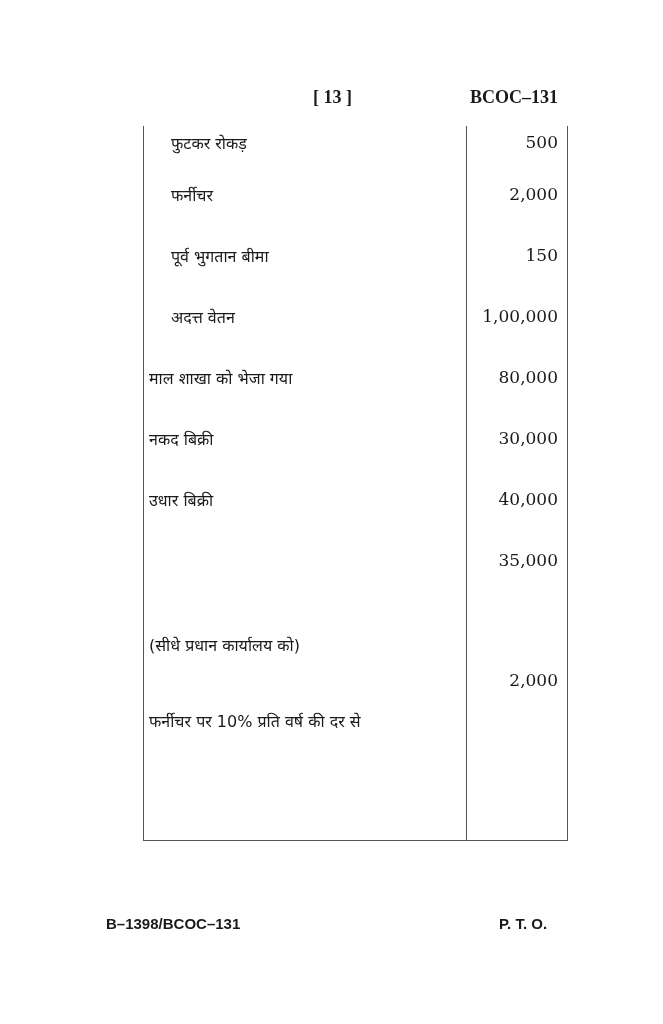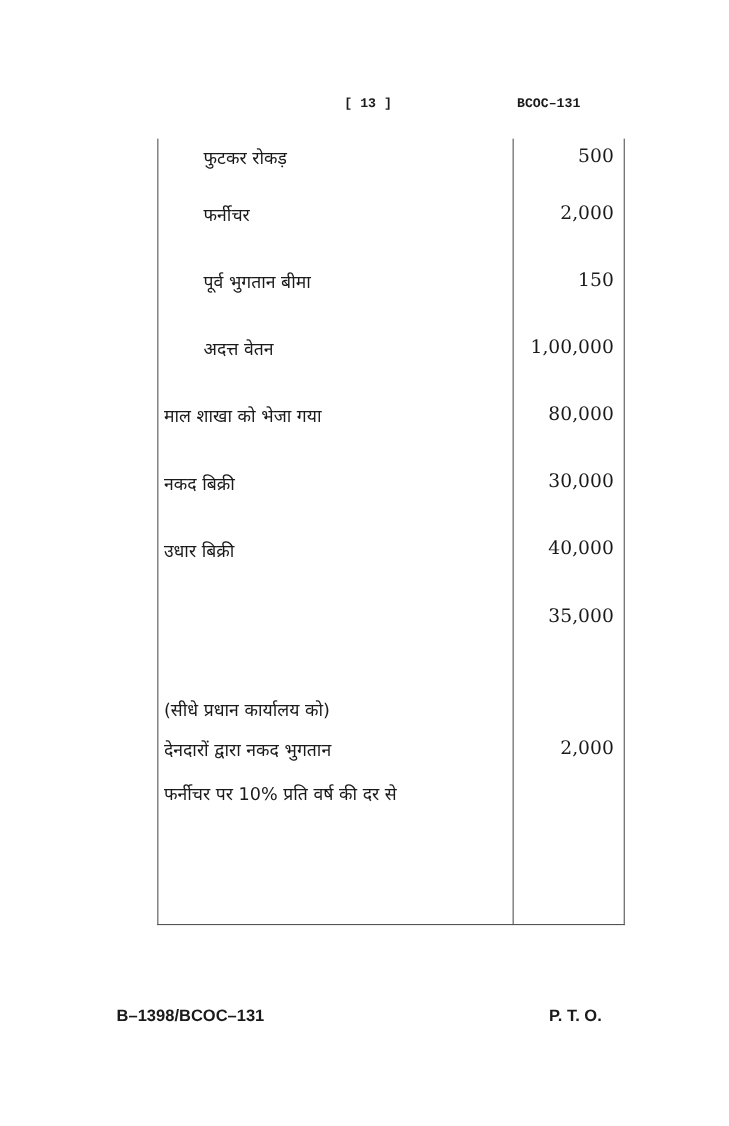--- a/index.html
+++ b/index.html
@@ -1,29 +1,29 @@
 <!DOCTYPE html>
 <html><head>
 <meta charset="utf-8">
 <style>
   html, body { margin: 0; padding: 0; background: #ffffff; }
   body { width: 663px; height: 1024px; position: relative; overflow: hidden; color: #1a1a1a; }
-  .hdr { position: absolute; top: 87px; font-family: Liberation Mono, monospace; font-weight: bold; font-size: 12px; text-align: right; }
+  .hdr { position: absolute; top: 87px; font-family: Liberation Serif, serif; font-weight: bold; font-size: 18px; text-align: right; }
   .hdr.page { left: 313px; }
   .hdr.code { left: 470px; }
   .frame { position: absolute; left: 143px; top: 126px; width: 425px; height: 715px; }
   .vline { position: absolute; top: 0; bottom: 0; width: 1px; background: #555; }
   .vl-left { left: 0; }
   .vl-mid { left: 323px; }
   .vl-right { left: 424px; }
   .bline { position: absolute; left: 0; right: 0; bottom: 0; height: 1.5px; background: #555; }
   .row { position: absolute; left: 0; width: 425px; height: 30px; }
   .desc { position: absolute; font-family: "DejaVu Sans", sans-serif; font-size: 16px; white-space: nowrap; }
   .desc.l1 { left: 6px; }
-  .desc.l2 { left: 42px; }
+  .desc.l2 { left: 28px; }
   .amt { position: absolute; right: 10px; font-family: "DejaVu Serif", serif; font-size: 17px; text-align: left; white-space: nowrap; }
   .ftr { position: absolute; top: 915px; font-family: "Liberation Sans", sans-serif; font-weight: bold; font-size: 15px; }
   .ftr.left { left: 106px; text-align: right; }
   .ftr.right { left: 499px; }
 </style>
 </head>
 <body>
 
 <div class="hdr page">[ 13 ]</div>
 <div class="hdr code">BCOC–131</div>
@@ -63,21 +63,20 @@
     <span class="amt">40,000</span>
   </div>
   <div class="row" style="top:424px">
     <span class="amt">35,000</span>
   </div>
   <div class="row" style="top:508px">
     <span class="desc l1">(सीधे प्रधान कार्यालय को)</span>
     <span class="amt"></span>
   </div>
   <div class="row" style="top:544px">
-    <span class="desc l1">देनदारों द्वारा नकद भुगतान</span>
     <span class="amt">2,000</span>
   </div>
   <div class="row" style="top:584px">
     <span class="desc l1">फर्नीचर पर 10% प्रति वर्ष की दर से</span>
     <span class="amt"></span>
   </div>
 </div>
 
 <div class="ftr left">B–1398/BCOC–131</div>
 <div class="ftr right">P. T. O.</div>

